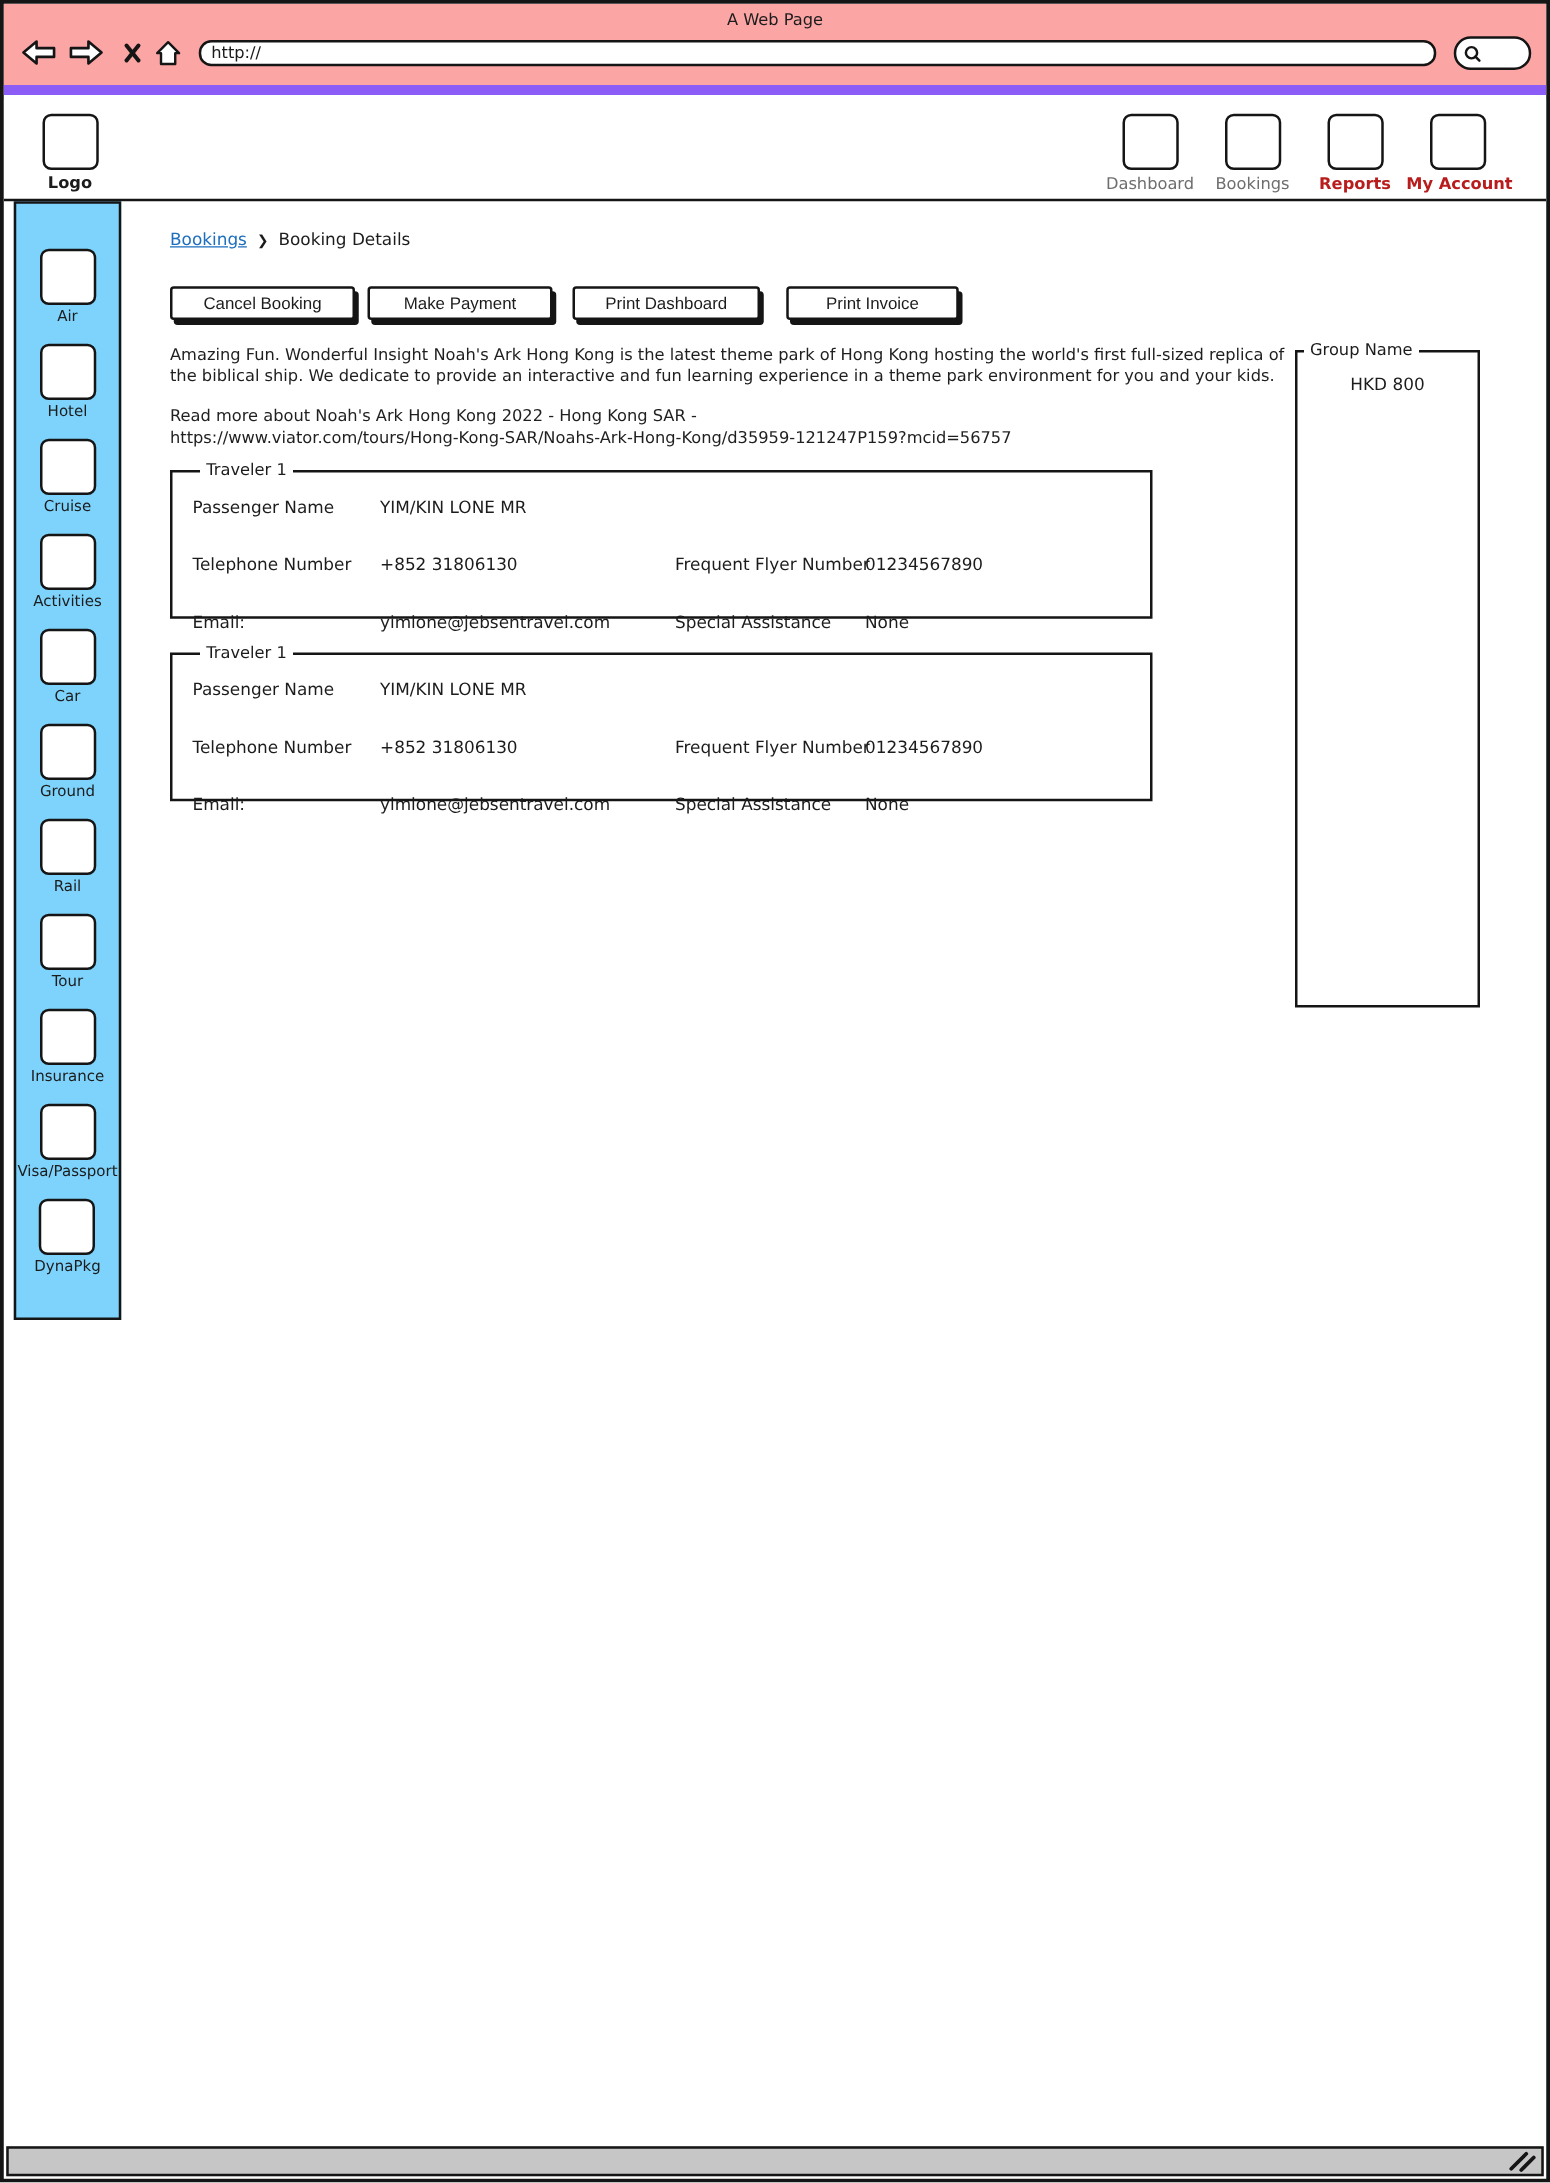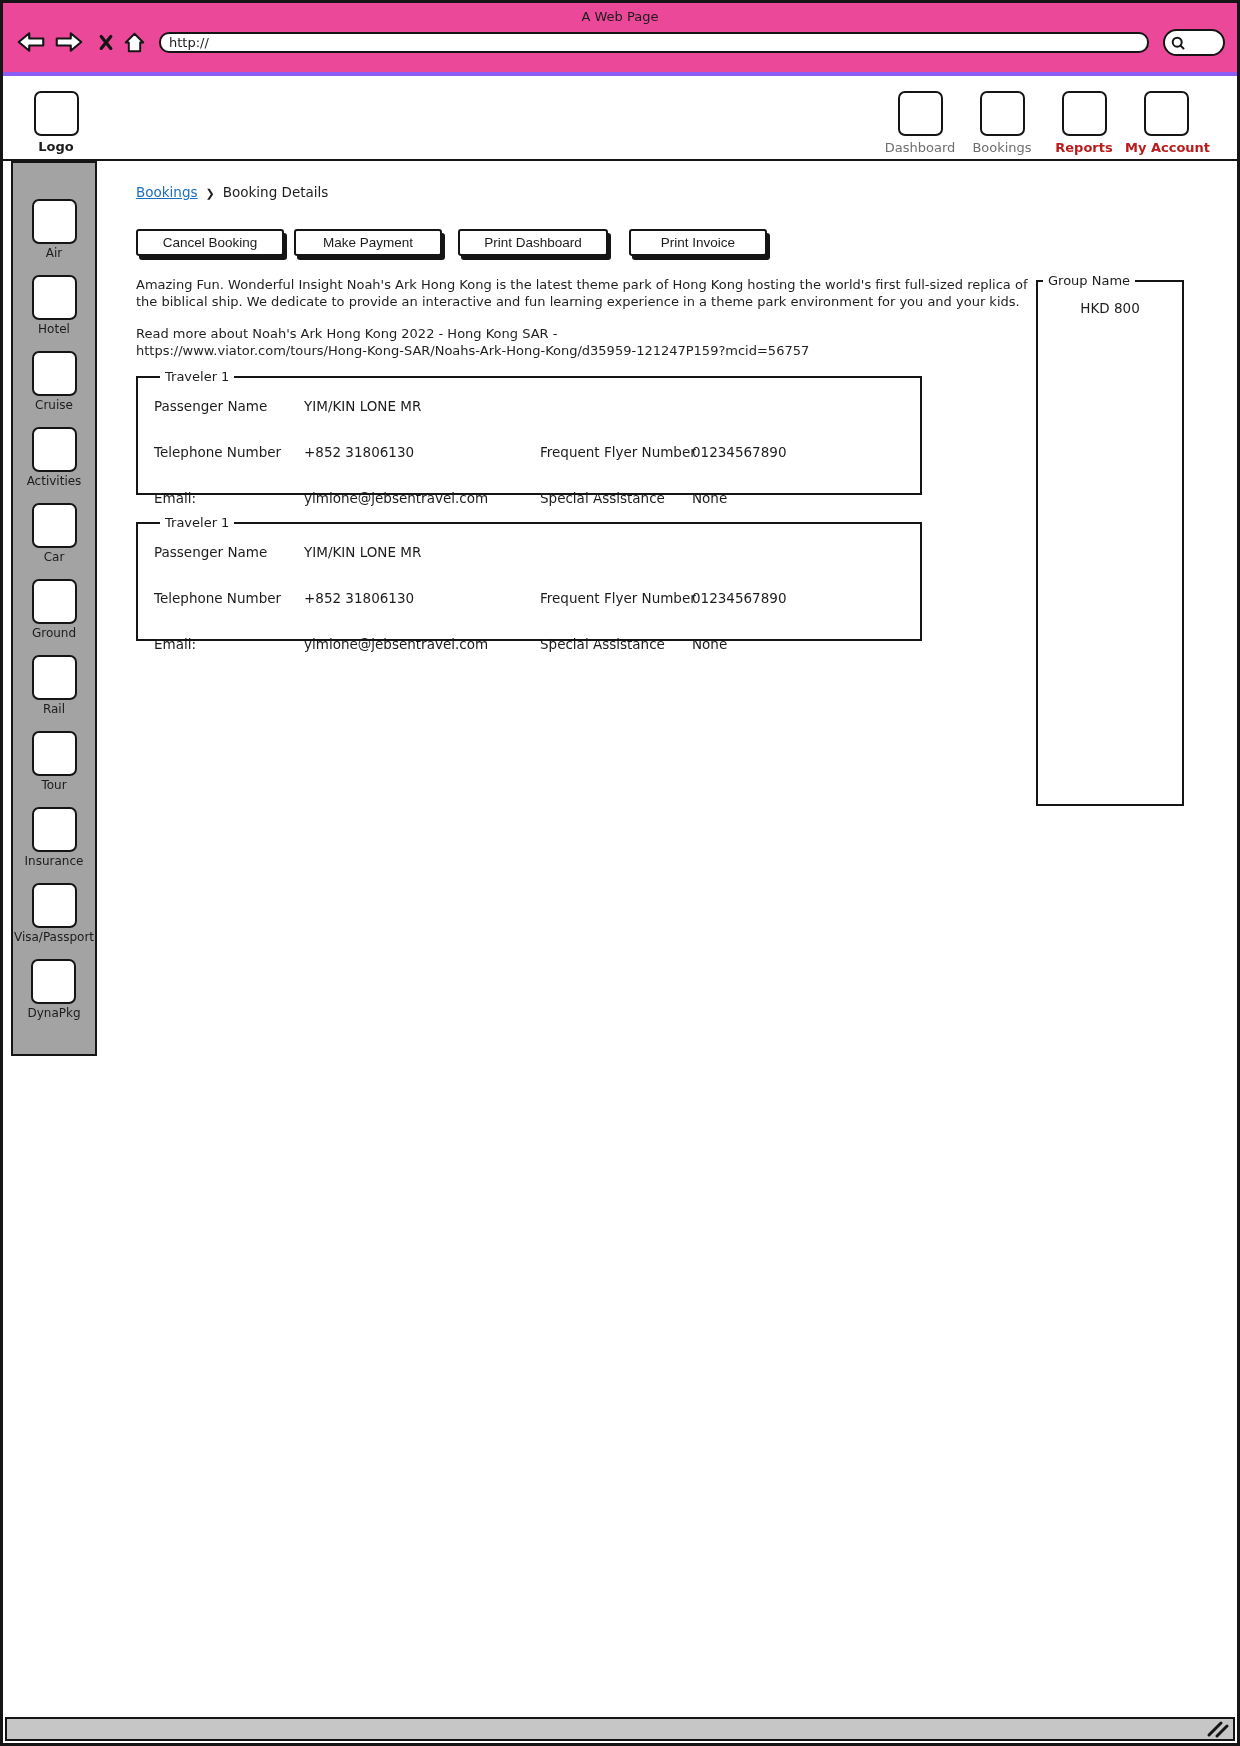--- a/index.html
+++ b/index.html
@@ -1,42 +1,42 @@
 <!DOCTYPE html>
 <html><head>
 <meta charset="utf-8">
 <style>
   * { margin:0; padding:0; box-sizing:border-box; }
   html,body { background:#ffffff; }
   body { font-family:"DejaVu Sans","Liberation Sans",sans-serif; color:#1c1c1c; }
   .window { position:relative; width:1240px; height:1746px; background:#fff; border:3px solid #151515; overflow:hidden; }
 
   
-  .chrome { position:absolute; top:0; left:0; right:0; height:73px; background:#ec4899; border-bottom:4px solid #8b5cf6; }
+  .chrome { position:absolute; top:0; left:0; right:0; height:73px; background:#fca5a5; border-bottom:8px solid #8b5cf6; }
   .chrome-title { text-align:center; font-size:13px; padding-top:6px; color:#1c1c1c; }
   .chrome-toolbar { position:absolute; top:24px; left:14px; right:12px; height:30px; display:flex; align-items:center; }
   .nav-ico { flex:0 0 auto; display:block; }
   .ico-gap { margin-left:10px; }
   .url-bar { flex:1 1 auto; margin-left:14px; height:21px; border:2px solid #151515; border-radius:10px; background:#fff; font-family:"DejaVu Sans",sans-serif; font-size:13px; color:#1c1c1c; padding:0 8px; outline:none; }
   .search-pill { position:relative; margin-left:14px; width:62px; height:27px; border:2.5px solid #151515; border-radius:14px; background:#fff; flex:0 0 auto; }
   .search-pill svg { position:absolute; left:5px; top:4px; }
 
   
   .header { position:absolute; top:77px; left:0; right:0; height:81px; background:#fff; border-bottom:2px solid #151515; }
   .logo-item { position:absolute; left:23px; top:11px; width:60px; text-align:center; }
   .ph-box { width:45px; height:45px; border:2.5px solid #151515; border-radius:7px; background:#fff; margin:0 auto; }
   .logo-label { font-size:13px; font-weight:bold; margin-top:3px; }
   .top-nav { position:absolute; right:30px; top:11px; display:flex; }
   .top-nav-item { width:82px; text-align:center; cursor:pointer; }
   .top-nav-label { font-size:13px; margin-top:4px; white-space:nowrap; }
   .top-nav-label.muted { color:#6e6e6e; font-weight:400; }
   .top-nav-label.strong { color:#b91c1c; font-weight:bold; }
 
   
-  .sidebar { position:absolute; left:8px; top:158px; width:86px; height:895px; border:2px solid #151515; background:#a3a3a3; display:flex; flex-direction:column; align-items:center; padding-top:36px; gap:15px; }
+  .sidebar { position:absolute; left:8px; top:158px; width:86px; height:895px; border:2px solid #151515; background:#7dd3fc; display:flex; flex-direction:column; align-items:center; padding-top:36px; gap:15px; }
   .side-item { text-align:center; cursor:pointer; }
   .side-item .ph-box { width:45px; height:45px; }
   .side-label { font-size:12px; margin-top:2px; white-space:nowrap; }
 
   
   .breadcrumb { position:absolute; left:133px; top:181px; display:flex; align-items:baseline; gap:8px; font-size:13.5px; }
   .crumb-link { color:#1d6fbe; text-decoration:underline; cursor:pointer; }
   .crumb-sep { font-size:11px; font-weight:bold; color:#1c1c1c; }
   .btn-row { position:absolute; left:133px; top:226px; display:flex; }
   .wf-btn { height:27px; background:#fff; border:2px solid #151515; border-radius:3px; box-shadow:3px 4px 0 0 #151515; font-family:Liberation Sans, sans-serif; font-size:13.5px; color:#1c1c1c; text-align:center; cursor:pointer; padding:0 19px; }

